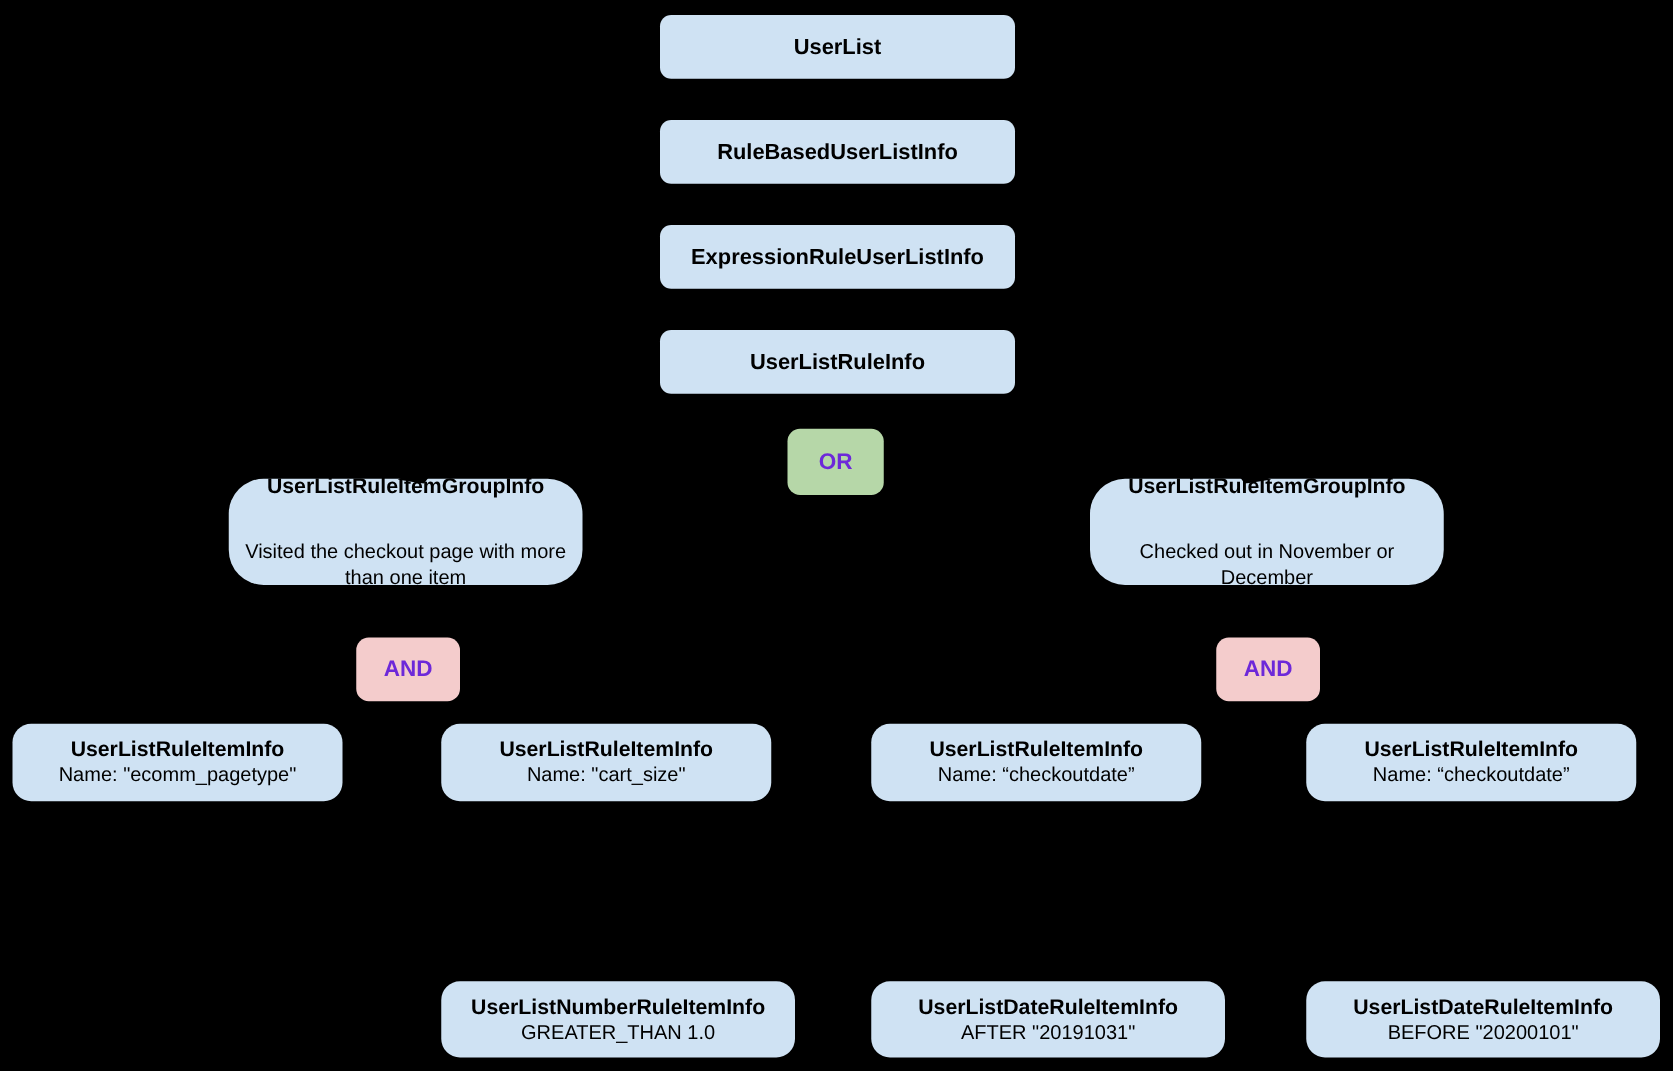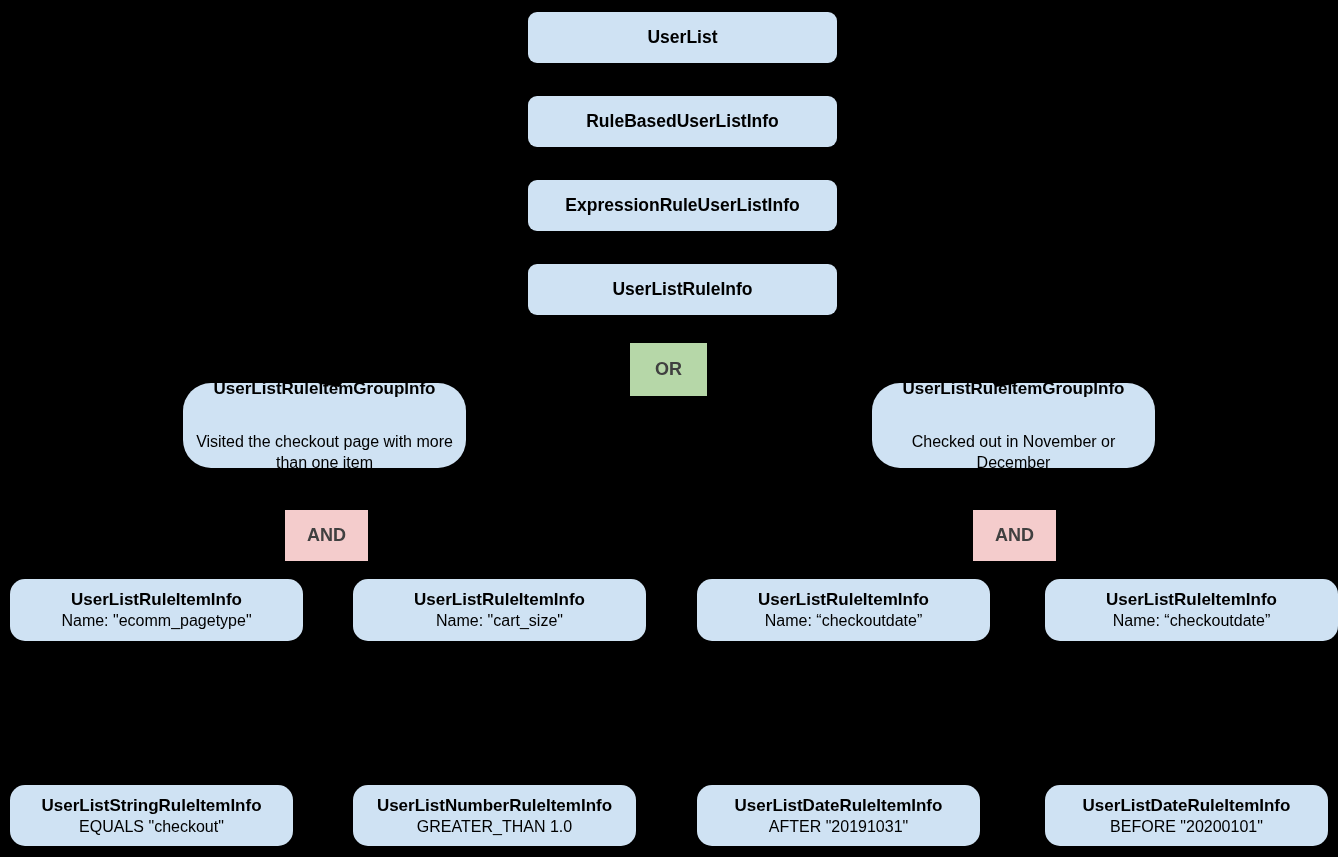--- a/index.html
+++ b/index.html
@@ -22,49 +22,50 @@
     display: flex;
     flex-direction: column;
     align-items: center;
     justify-content: center;
     text-align: center;
     box-sizing: border-box;
     padding: 4px 10px;
   }
   .chain-node {
     left: 528px;
-    width: 309px;
+    width: 284px;
     height: 51px;
     border-radius: 9px;
     font-weight: bold;
     font-size: 17.5px;
   }
   .op-node {
     position: absolute;
-    color: #404040;
+    color: #6d28d9;
     display: flex;
     align-items: center;
     justify-content: center;
     font-weight: bold;
     font-size: 18px;
     box-sizing: border-box;
+    border-radius: 10px;
   }
   .or-node  { background: #b6d7a8; left: 630px; top: 343px; width: 77px; height: 53px; }
   .and-node { background: #f4cccc; top: 510px; width: 83px; height: 51px; }
   .group-node {
     top: 383px;
     width: 283px;
     height: 85px;
     border-radius: 28px;
     line-height: 21px;
     gap: 32px;
   }
   .item-node {
     top: 579px;
-    width: 293px;
+    width: 264px;
     height: 62px;
     border-radius: 15px;
     line-height: 21px;
   }
   .leaf-node {
     top: 785px;
     width: 283px;
     height: 61px;
     border-radius: 15px;
     line-height: 21px;
@@ -118,24 +119,20 @@
   </div>
   <div class="node item-node" style="left:697px">
     <div class="title">UserListRuleItemInfo</div>
     <div class="sub">Name: “checkoutdate”</div>
   </div>
   <div class="node item-node" style="left:1045px">
     <div class="title">UserListRuleItemInfo</div>
     <div class="sub">Name: “checkoutdate”</div>
   </div>
 
-  <div class="node leaf-node" style="left:10px">
-    <div class="title">UserListStringRuleItemInfo</div>
-    <div class="sub">EQUALS "checkout"</div>
-  </div>
   <div class="node leaf-node" style="left:353px">
     <div class="title">UserListNumberRuleItemInfo</div>
     <div class="sub">GREATER_THAN 1.0</div>
   </div>
   <div class="node leaf-node" style="left:697px">
     <div class="title">UserListDateRuleItemInfo</div>
     <div class="sub">AFTER "20191031"</div>
   </div>
   <div class="node leaf-node" style="left:1045px">
     <div class="title">UserListDateRuleItemInfo</div>

